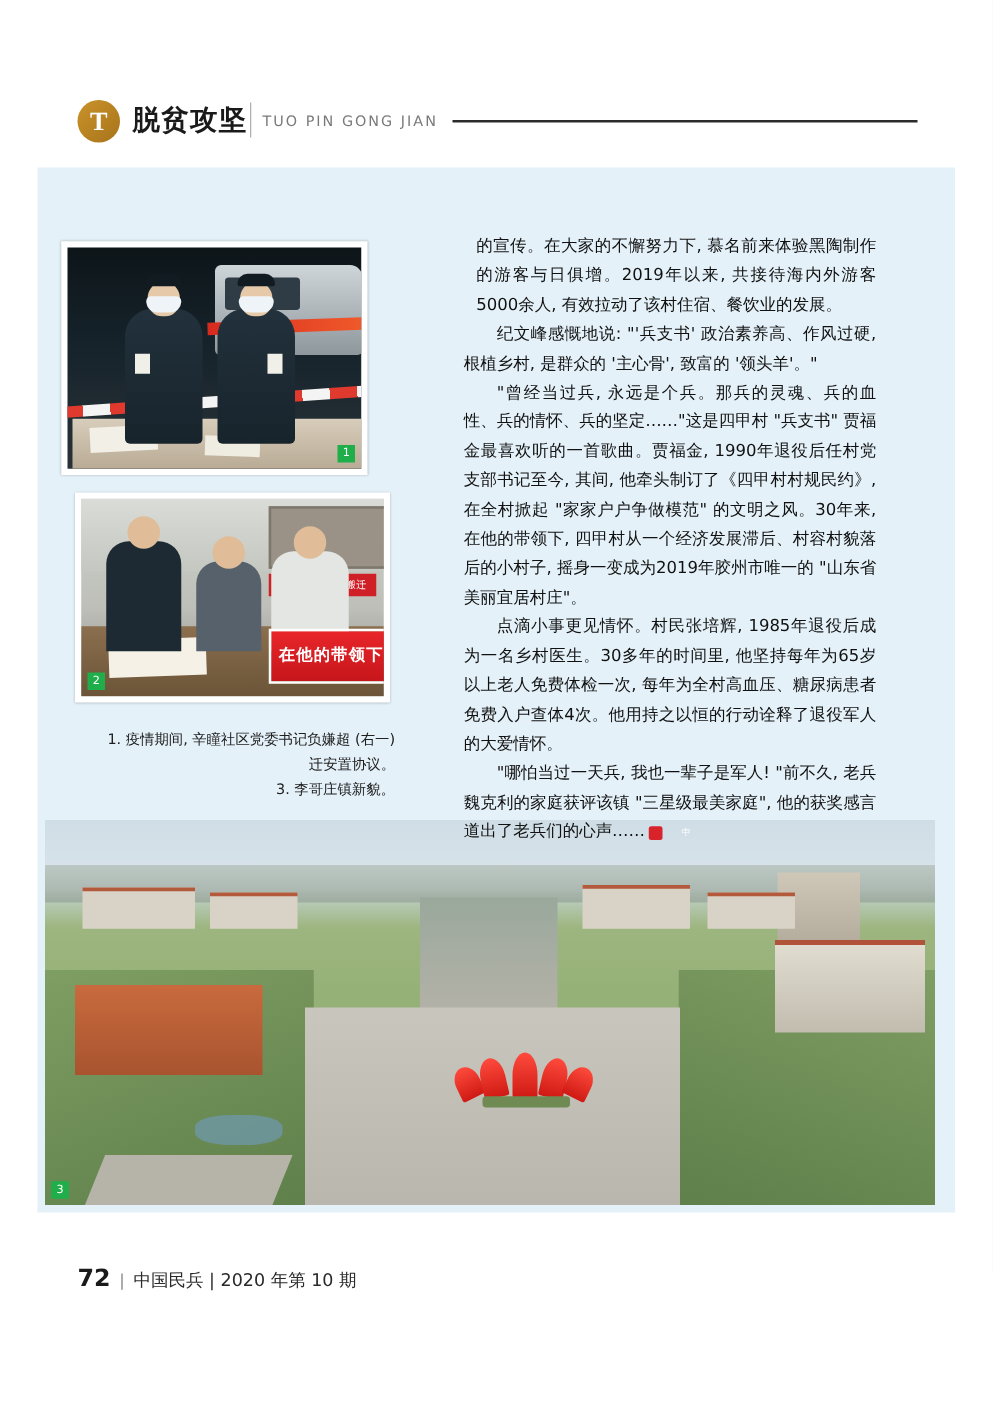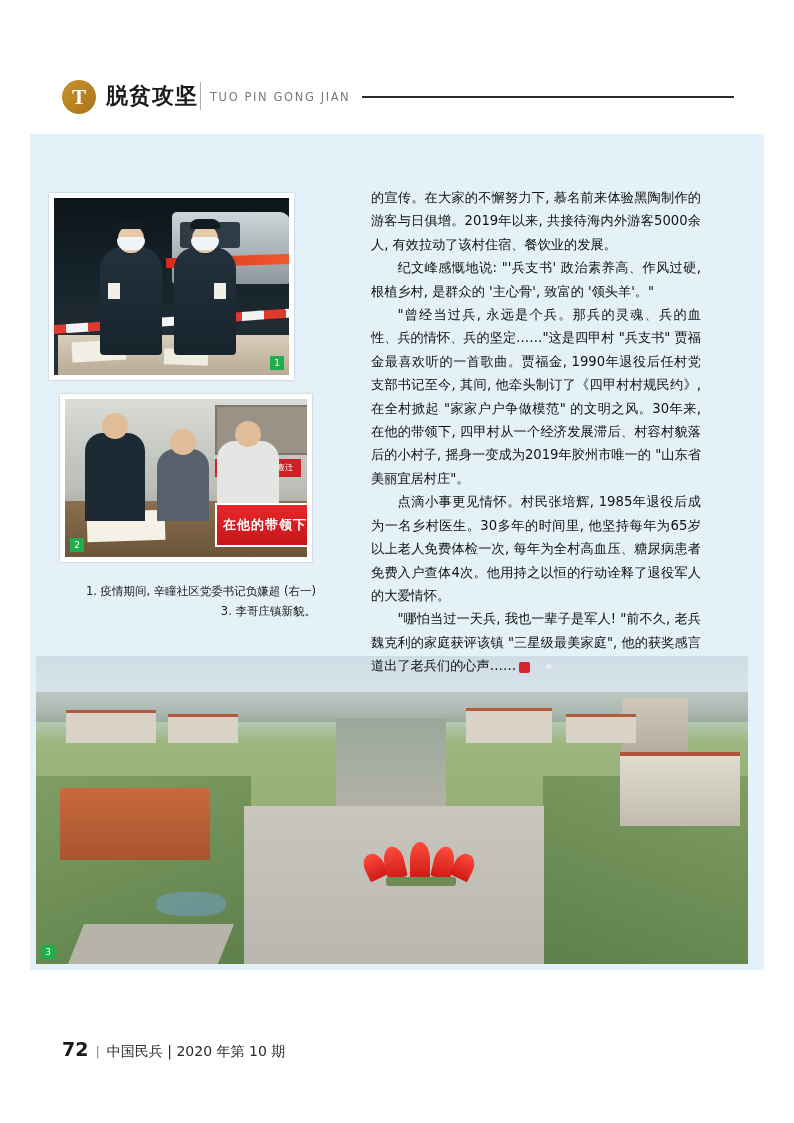--- a/index.html
+++ b/index.html
@@ -387,21 +387,21 @@
     font-size: 13.2px;
     line-height: 23.4px;
     color: #111111;
     text-align: justify;
     font-family: "DejaVu Sans", sans-serif;
   }
   .article p {
     margin: 0;
     text-indent: 2em;
   }
-  .article p.noindent { text-indent: 0; }
+  .article p.noindent { text-indent: 0; margin-left: 10px; }
   .end-mark {
     display: inline-block;
     width: 11px; height: 11px;
     background: #d8232a;
     color: #fff;
     font-size: 7px;
     line-height: 11px;
     text-align: center;
     border-radius: 2px;
     margin-left: 3px;
@@ -416,21 +416,20 @@
     top: 1012px;
     display: flex;
     align-items: baseline;
     gap: 7px;
     font-family: "DejaVu Sans", sans-serif;
   }
   .footer-page {
     font-size: 19px;
     font-weight: bold;
     color: #1a1a1a;
-    margin-top: 26px;
   }
   .footer-sep {
     font-size: 13px;
     color: #888;
   }
   .footer-text {
     font-size: 14px;
     color: #2a2a2a;
   }
 </style>
@@ -483,20 +482,21 @@
     <div class="p2-man" id="p2-manC">
         <div class="p2-head"></div>
       </div>
     <div class="p2-sign">在他的带领下</div>
     <div class="photo-num left">2</div>
   </div>
 </div>
 
 <div class="captions">
   <p>1. 疫情期间, 辛瞳社区党委书记负嫌超 (右一)</p>
+  <p>迁安置协议。</p>
   <p>3. 李哥庄镇新貌。</p>
 </div>
 
 <div class="photo" id="photo3">
   <div class="inner">
     <div class="p3-sky"></div>
     <div class="p3-skyline"></div>
     <div class="p3-tower"></div>
     <div class="p3-buildblock" style="left:30px; top:54px; width:90px; height:30px;"></div>
     <div class="p3-buildblock" style="left:132px; top:58px; width:70px; height:26px;"></div>

